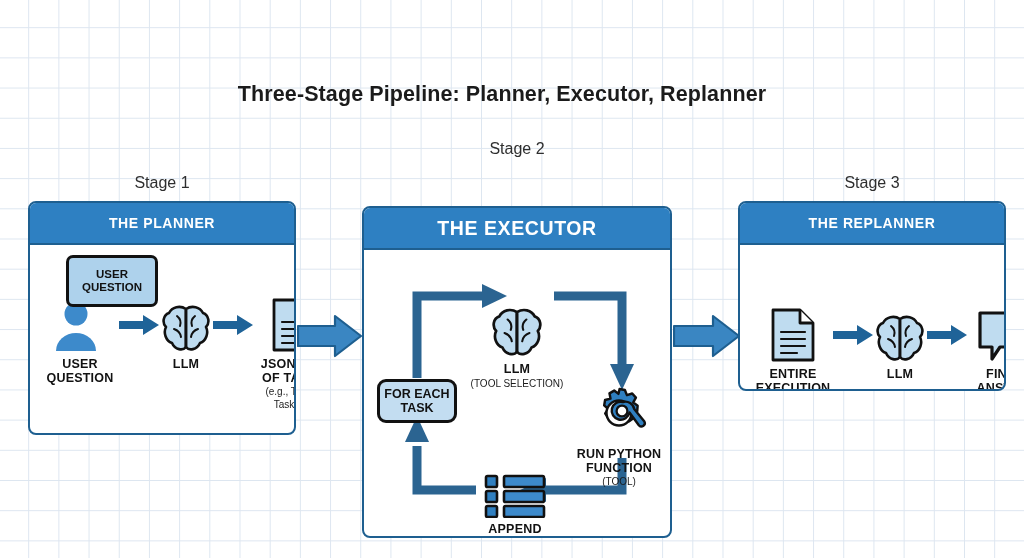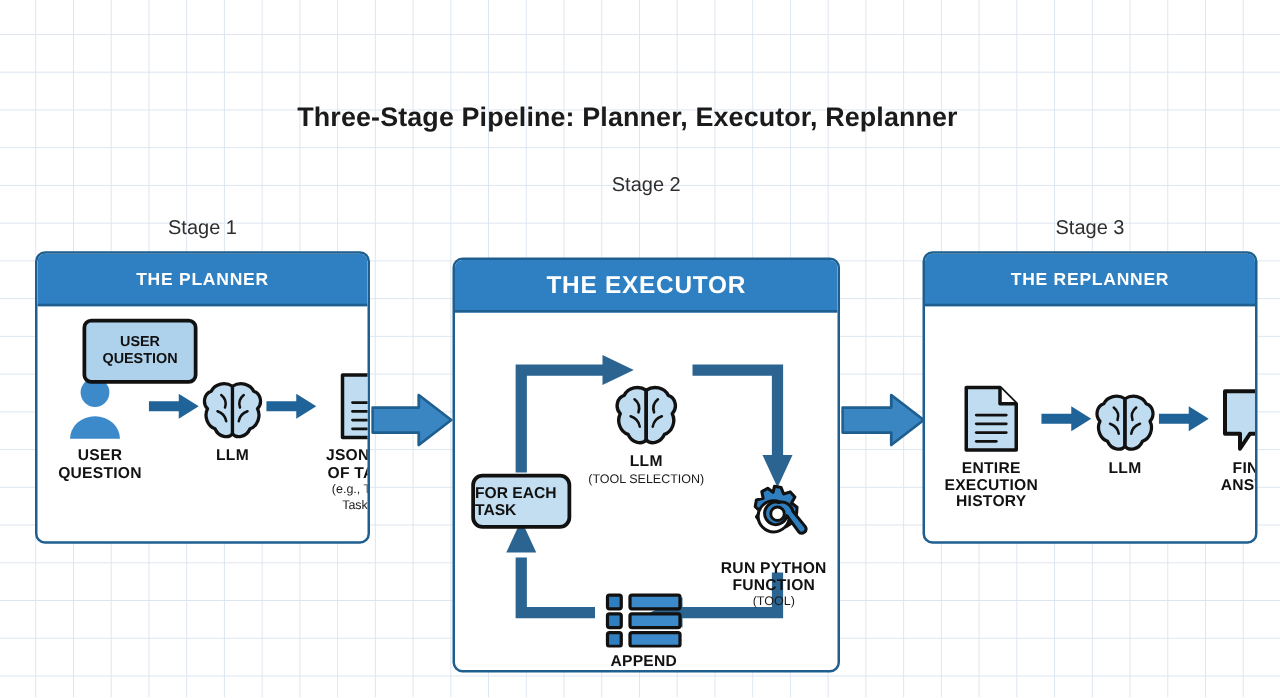--- a/index.html
+++ b/index.html
@@ -46,21 +46,21 @@
   .panel {
     position: absolute;
     background: #ffffff;
     border: 2.5px solid #1e5f90;
     border-radius: 8px;
     box-sizing: border-box;
     overflow: hidden;
   }
   #panel-planner   { left: 28px;  top: 201px; width: 268px; height: 234px; }
   #panel-executor  { left: 362px; top: 170px; width: 310px; height: 332px; margin-top: 36px; }
-  #panel-replanner { left: 738px; top: 201px; width: 268px; height: 234px; }
+  #panel-replanner { left: 738px; top: 201px; width: 268px; height: 190px; }
 
   .panel-header {
     height: 42px;
     background: #2e80c2;
     border-bottom: 2.5px solid #1e5f90;
     display: flex; align-items: center; justify-content: center;
     color: #ffffff;
     font-weight: bold;
     font-size: 14px;
     letter-spacing: .6px;
@@ -105,21 +105,21 @@
   #foreach-box {
     position: absolute;
     left: 13px; top: 129px;
     width: 80px; height: 44px;
     background: #c3ddf1;
     border: 3px solid #111111;
     border-radius: 9px;
     display: flex; flex-direction: column;
     align-items: center; justify-content: center;
     font-size: 12.5px; font-weight: bold; color: #111;
-    line-height: 14px; text-align: left;
+    line-height: 14px; text-align: center;
     box-sizing: border-box;
     z-index: 4;
   }
 
   
   .ex-node { position: absolute; text-align: center; }
   #ex-llm   { left: 88px;  top: 52px;  width: 130px; }
   #ex-tool  { left: 200px; top: 135px; width: 110px; }
   #ex-append{ left: 96px;  top: 222px; width: 110px; }
 

